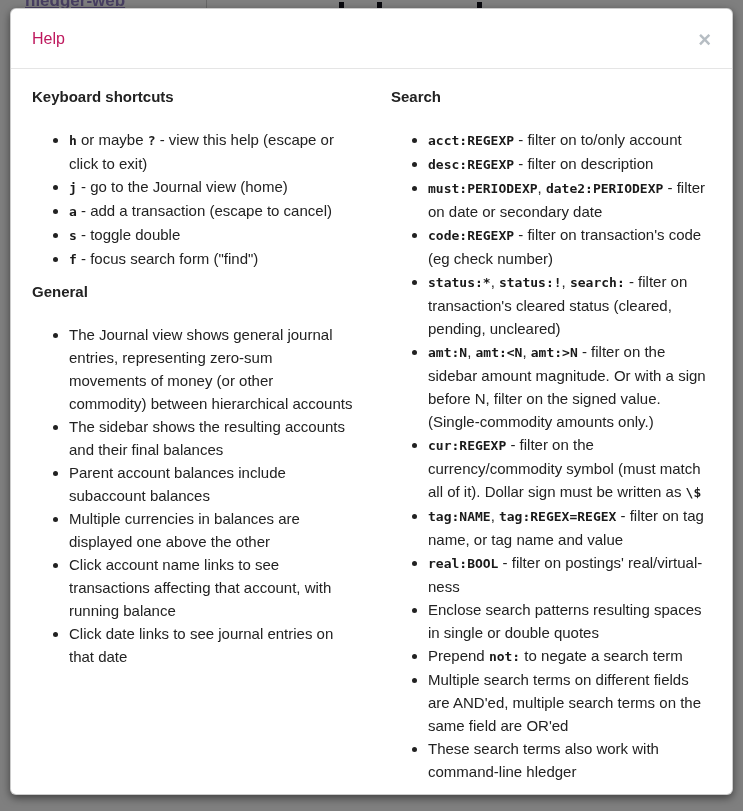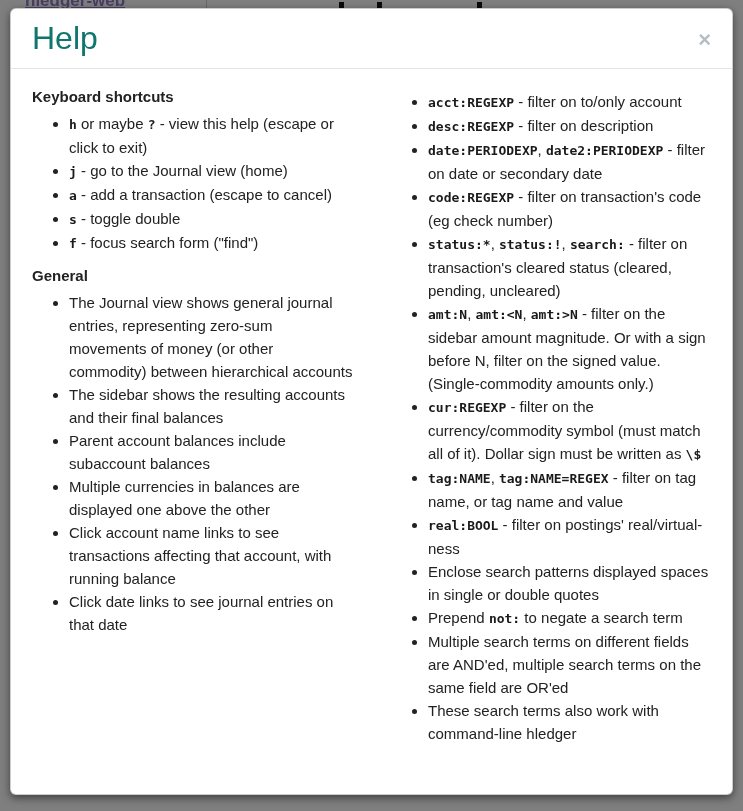--- a/index.html
+++ b/index.html
@@ -37,21 +37,21 @@
     border: 1px solid rgba(0,0,0,0.2);
     border-radius: 6px;
     box-shadow: 0 3px 9px rgba(0,0,0,0.5);
   }
   .modal-header {
     position: relative;
     padding: 14px 20px 14px 21px;
     border-bottom: 1px solid #e5e5e5;
   }
   .modal-title {
-    font-size: 32px; font-weight: 400; color: #0f766e;
+    font-size: 16px; font-weight: 400; color: #be185d;
     line-height: 31px;
   }
   .close {
     position: absolute; top: 20px; right: 21px;
     background: none; border: none; cursor: pointer;
     font-family: "Liberation Sans", sans-serif;
     font-size: 22px; font-weight: bold; line-height: 1;
     color: #b6bdc3;
   }
   .modal-body {
@@ -59,21 +59,21 @@
     padding: 17px 20px 20px 21px;
   }
   .col { flex: 1 1 0; min-width: 0; }
 
   h4 {
     font-size: 15px; font-weight: bold; color: #222;
     line-height: 22px;
   }
   h4.mt { margin-top: 4px; }
   ul {
-    margin: 4px 0 10px 0;
+    margin: 20px 0 10px 0;
     padding-left: 37px;
     list-style: disc;
   }
   li {
     font-size: 15px; line-height: 23px; color: #222;
   }
   .code {
     font-family: "DejaVu Sans Mono", monospace;
     font-weight: bold;
     font-size: 13px;
@@ -112,30 +112,31 @@
       <ul>
           <li><span>The Journal view shows general journal entries, representing zero-sum movements of money (or other commodity) between hierarchical accounts</span></li>
           <li><span>The sidebar shows the resulting accounts and their final balances</span></li>
           <li><span>Parent account balances include subaccount balances</span></li>
           <li><span>Multiple currencies in balances are displayed one above the other</span></li>
           <li><span>Click account name links to see transactions affecting that account, with running balance</span></li>
           <li><span>Click date links to see journal entries on that date</span></li>
         </ul>
     </div>
     <div class="col">
+      <h4>Search</h4>
       <ul>
           <li><span class="code">acct:REGEXP</span><span> - filter on to/only account</span></li>
           <li><span class="code">desc:REGEXP</span><span> - filter on description</span></li>
-          <li><span class="code">date:PERIODEXP</span><span>, </span><span class="code">date2:PERIODEXP</span><span> - filter on date or secondary date</span></li>
+          <li><span class="code">must:PERIODEXP</span><span>, </span><span class="code">date2:PERIODEXP</span><span> - filter on date or secondary date</span></li>
           <li><span class="code">code:REGEXP</span><span> - filter on transaction's code (eg check number)</span></li>
           <li><span class="code">status:*</span><span>, </span><span class="code">status:!</span><span>, </span><span class="code">search:</span><span> - filter on transaction's cleared status (cleared, pending, uncleared)</span></li>
           <li><span class="code">amt:N</span><span>, </span><span class="code">amt:&lt;N</span><span>, </span><span class="code">amt:&gt;N</span><span> - filter on the sidebar amount magnitude. Or with a sign before N, filter on the signed value. (Single-commodity amounts only.)</span></li>
           <li><span class="code">cur:REGEXP</span><span> - filter on the currency/commodity symbol (must match all of it). Dollar sign must be written as </span><span class="code">\$</span></li>
-          <li><span class="code">tag:NAME</span><span>, </span><span class="code">tag:NAME=REGEX</span><span> - filter on tag name, or tag name and value</span></li>
+          <li><span class="code">tag:NAME</span><span>, </span><span class="code">tag:REGEX=REGEX</span><span> - filter on tag name, or tag name and value</span></li>
           <li><span class="code">real:BOOL</span><span> - filter on postings' real/virtual-ness</span></li>
-          <li><span>Enclose search patterns displayed spaces in single or double quotes</span></li>
+          <li><span>Enclose search patterns resulting spaces in single or double quotes</span></li>
           <li><span>Prepend </span><span class="code">not:</span><span> to negate a search term</span></li>
           <li><span>Multiple search terms on different fields are AND'ed, multiple search terms on the same field are OR'ed</span></li>
           <li><span>These search terms also work with command-line hledger</span></li>
         </ul>
     </div>
   </div>
 </div>
 
 </body></html>

